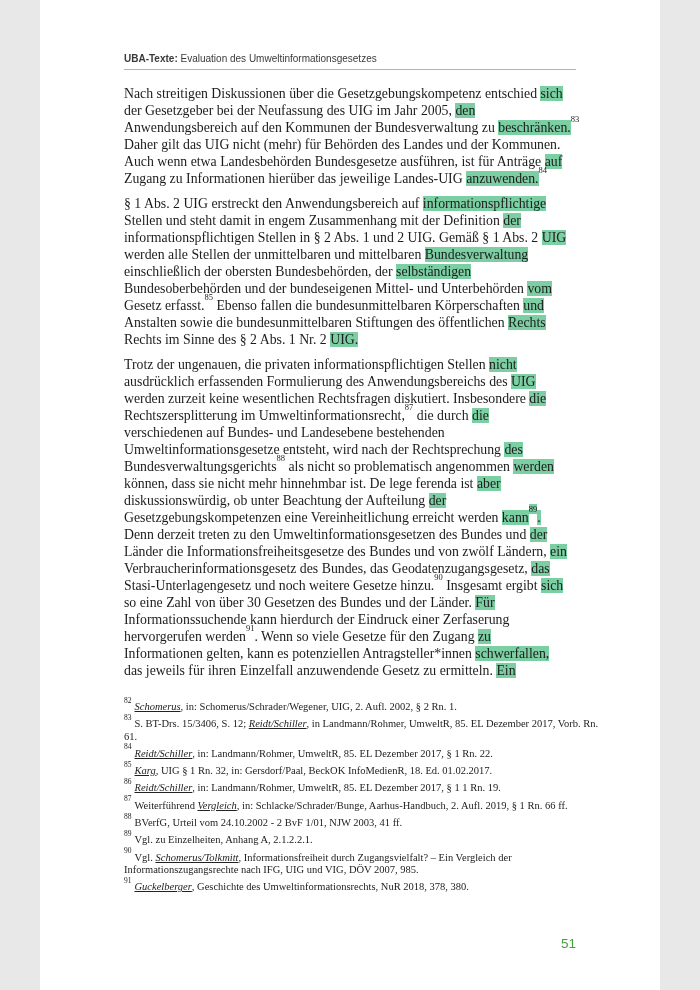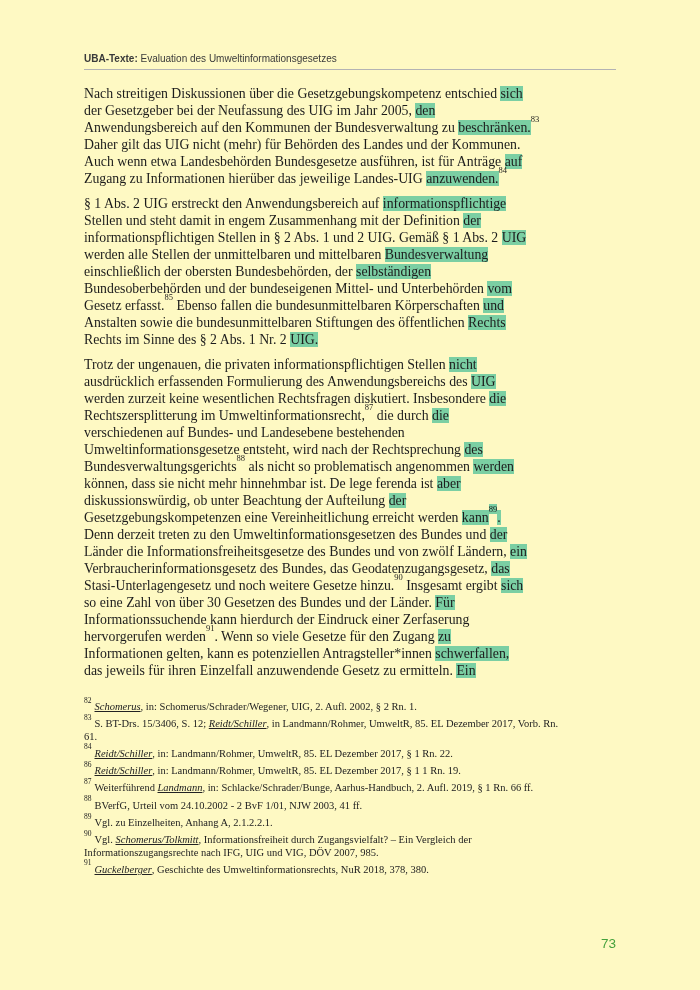--- a/index.html
+++ b/index.html
@@ -1,17 +1,17 @@
 <!DOCTYPE html>
 <html style="--hl: #7bcfa3; --pgGreen: #44a13c;"><head>
 <meta charset="utf-8">
 <style>
   html,body { margin:0; padding:0; background:#e8e8e8; }
   .page {
-    width:700px; height:990px; position:relative; background:#fef9c3;
+    width:620px; height:990px; position:relative; background:#ffffff;
     margin:0 auto; overflow:hidden;
     font-family:"Liberation Serif", serif; color:#1c1c1c;
   }
   .header {
     padding-top:53px; margin:0 84px;
     font-family:"Liberation Sans", sans-serif; font-size:10px; color:#3a3a3a;
   }
   .hdr-bold { font-weight:bold; }
   .rule { margin:5px 84px 0 84px; border-top:1px solid #b3b3b3; height:0; }
   .bodytext { margin:15px 0 0 84px; }
@@ -87,34 +87,37 @@
         <div class="fnline"><sup class="fn-num">82</sup><span class="it">Schomerus</span><span>, in: Schomerus/Schrader/Wegener, UIG, 2. Aufl. 2002, § 2 Rn. 1.</span></div>
       </div>
       <div class="fnote">
         <div class="fnline"><sup class="fn-num">83</sup><span>S. BT-Drs. 15/3406, S. 12; </span><span class="it">Reidt/Schiller</span><span>, in Landmann/Rohmer, UmweltR, 85. EL Dezember 2017, Vorb. Rn.</span></div>
         <div class="fnline"><span>61.</span></div>
       </div>
       <div class="fnote">
         <div class="fnline"><sup class="fn-num">84</sup><span class="it">Reidt/Schiller</span><span>, in: Landmann/Rohmer, UmweltR, 85. EL Dezember 2017, § 1 Rn. 22.</span></div>
       </div>
       <div class="fnote">
+        <div class="fnline"><sup class="fn-num">85</sup><span class="it">Karg</span><span>, UIG § 1 Rn. 32, in: Gersdorf/Paal, BeckOK InfoMedienR, 18. Ed. 01.02.2017.</span></div>
+      </div>
+      <div class="fnote">
         <div class="fnline"><sup class="fn-num">86</sup><span class="it">Reidt/Schiller</span><span>, in: Landmann/Rohmer, UmweltR, 85. EL Dezember 2017, § 1 1 Rn. 19.</span></div>
       </div>
       <div class="fnote">
-        <div class="fnline"><sup class="fn-num">87</sup><span>Weiterführend </span><span class="it">Landmann</span><span>, in: Schlacke/Schrader/Bunge, Aarhus-Handbuch, 2. Aufl. 2019, § 1 Rn. 66 ff.</span></div>
+        <div class="fnline"><sup class="fn-num">87</sup><span>Weiterführend </span><span class="it">Vergleich</span><span>, in: Schlacke/Schrader/Bunge, Aarhus-Handbuch, 2. Aufl. 2019, § 1 Rn. 66 ff.</span></div>
       </div>
       <div class="fnote">
         <div class="fnline"><sup class="fn-num">88</sup><span>BVerfG, Urteil vom 24.10.2002 - 2 BvF 1/01, NJW 2003, 41 ff.</span></div>
       </div>
       <div class="fnote">
         <div class="fnline"><sup class="fn-num">89</sup><span>Vgl. zu Einzelheiten, Anhang A, 2.1.2.2.1.</span></div>
       </div>
       <div class="fnote">
         <div class="fnline"><sup class="fn-num">90</sup><span>Vgl. </span><span class="it">Schomerus/Tolkmitt</span><span>, Informationsfreiheit durch Zugangsvielfalt? – Ein Vergleich der</span></div>
         <div class="fnline"><span>Informationszugangsrechte nach IFG, UIG und VIG, DÖV 2007, 985.</span></div>
       </div>
       <div class="fnote">
         <div class="fnline"><sup class="fn-num">91</sup><span class="it">Guckelberger</span><span>, Geschichte des Umweltinformationsrechts, NuR 2018, 378, 380.</span></div>
       </div>
     </div>
 
-  <div class="page-number">73</div>
+  <div class="page-number">51</div>
 </div>
 
 </body></html>

